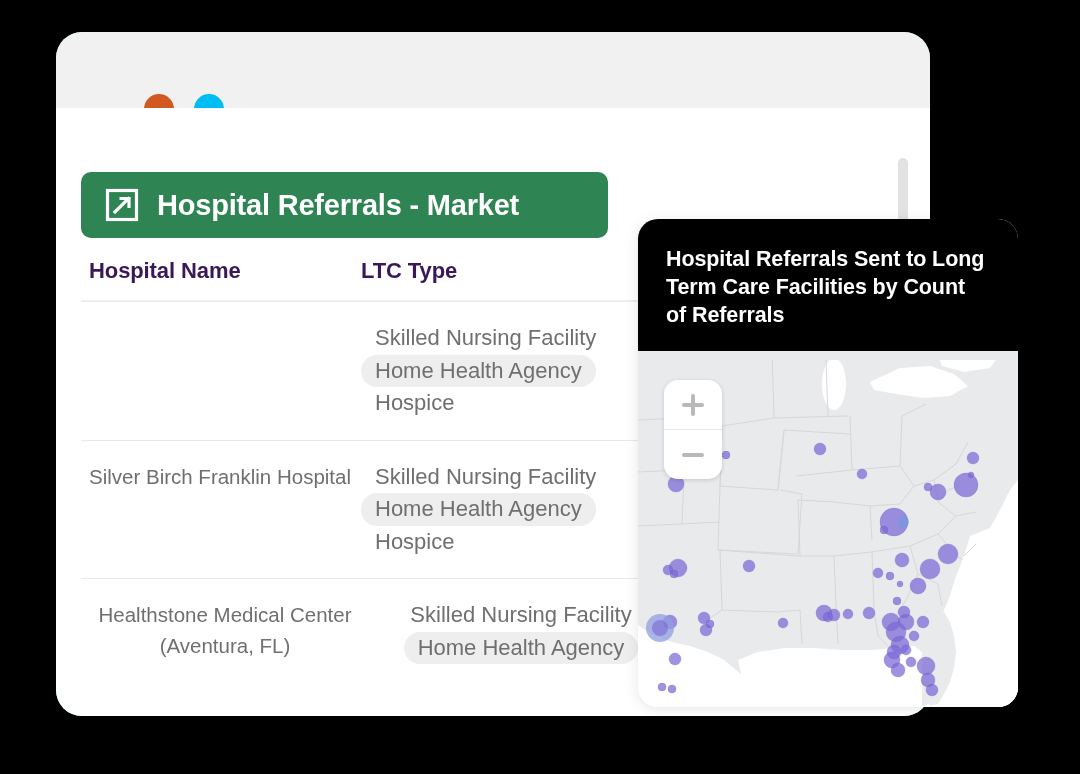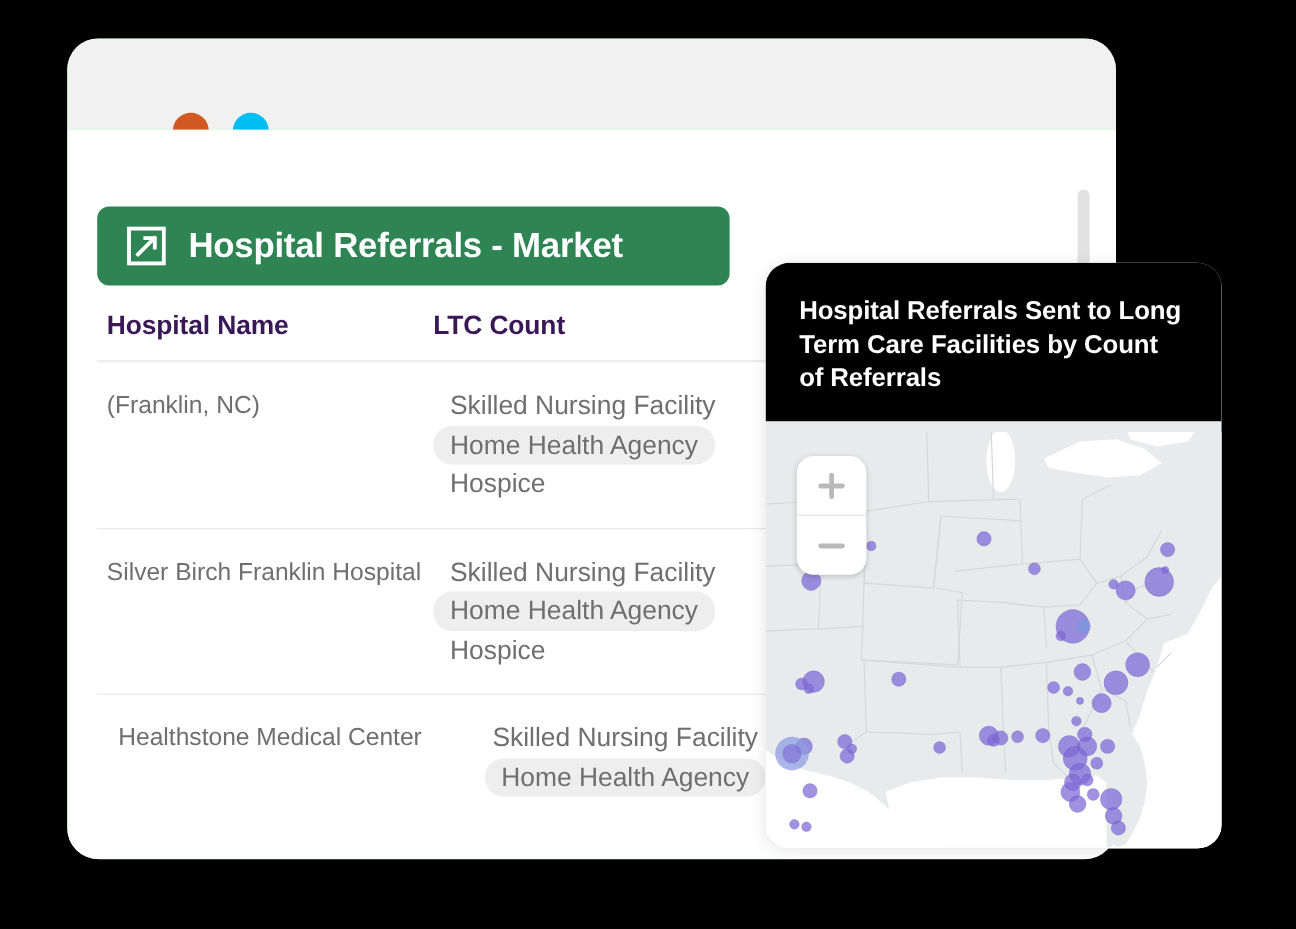--- a/index.html
+++ b/index.html
@@ -263,26 +263,25 @@
           <path d="M10 24 L23.5 10.5" stroke="#ffffff" stroke-width="3.2" stroke-linecap="square"></path>
           <path d="M14.5 10.5 L24 10.5 L24 20" fill="none" stroke="#ffffff" stroke-width="3.2" stroke-linejoin="miter"></path>
         </svg>
         <span class="hdr-title">Hospital Referrals - Market</span>
       </div>
 
       <div class="data-table">
 
         <div class="table-head">
           <div class="th col-name">Hospital Name</div>
-          <div class="th col-type">LTC Count</div>
+          <div class="th col-type">LTC Type</div>
         </div>
 
         <div class="table-row">
           <div class="cell-name">
-            <span class="loc">(Franklin, NC)</span>
           </div>
           <div class="cell-types">
             <span class="type-line"><span class="type-item plain">Skilled Nursing Facility</span></span>
             <span class="type-line"><span class="type-item highlight">Home Health Agency</span></span>
             <span class="type-line"><span class="type-item plain">Hospice</span></span>
           </div>
         </div>
 
         <div class="table-row">
           <div class="cell-name">
@@ -291,20 +290,21 @@
           <div class="cell-types">
             <span class="type-line"><span class="type-item plain">Skilled Nursing Facility</span></span>
             <span class="type-line"><span class="type-item highlight">Home Health Agency</span></span>
             <span class="type-line"><span class="type-item plain">Hospice</span></span>
           </div>
         </div>
 
         <div class="table-row">
           <div class="cell-name">
             <span>Healthstone Medical Center</span>
+            <span class="loc">(Aventura, FL)</span>
           </div>
           <div class="cell-types">
             <span class="type-line"><span class="type-item plain">Skilled Nursing Facility</span></span>
             <span class="type-line"><span class="type-item highlight">Home Health Agency</span></span>
 
           </div>
         </div>
 
       </div>
 

